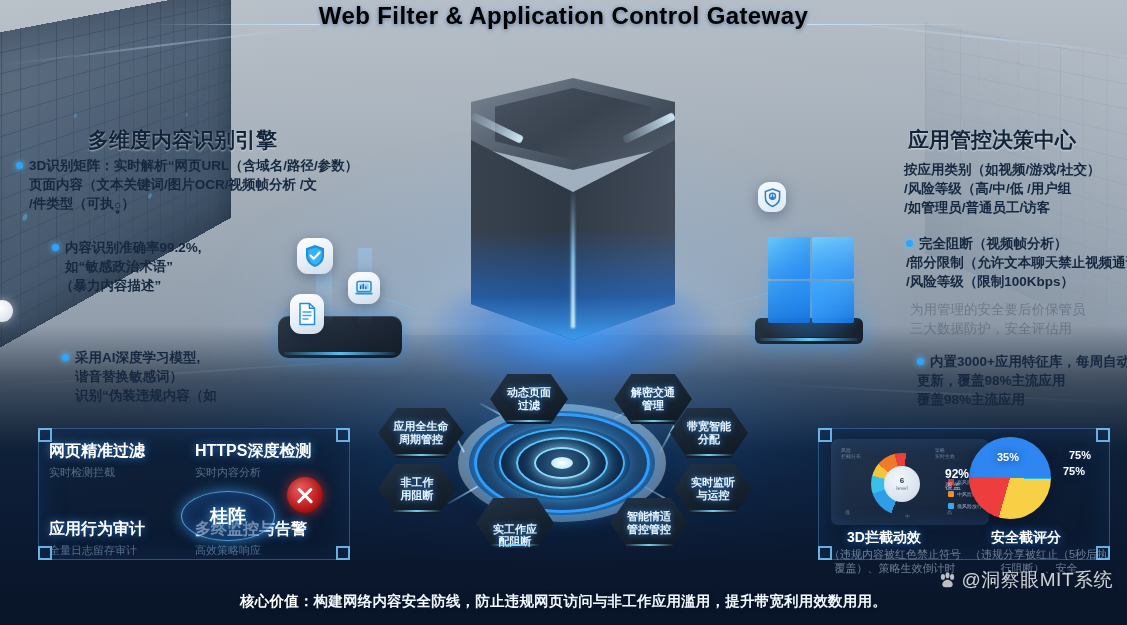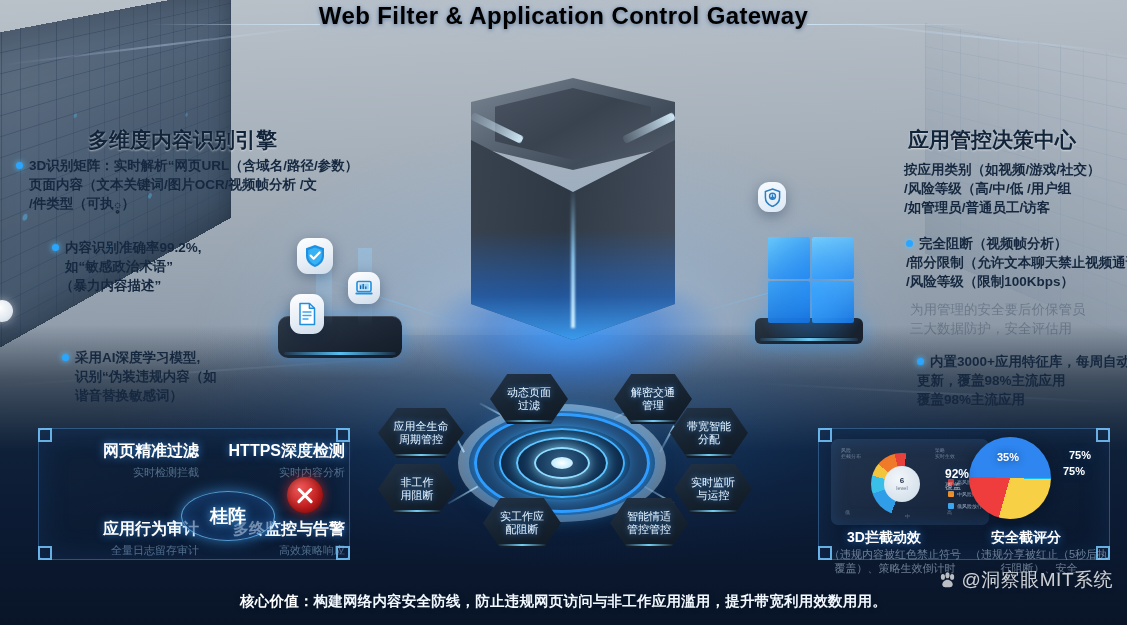--- a/index.html
+++ b/index.html
@@ -171,21 +171,21 @@
   .panel{
     position:absolute;border:1px solid rgba(90,165,235,.40);border-radius:6px;
     background:linear-gradient(160deg,rgba(16,34,60,.62),rgba(10,24,44,.50));
     box-shadow:inset 0 0 30px rgba(30,90,170,.22);
   }
   .panel .corner{position:absolute;width:10px;height:10px;border:2px solid rgba(120,200,255,.85);}
   .p-tl{left:-1px;top:-1px;border-right:none;border-bottom:none;}
   .p-tr{right:-1px;top:-1px;border-left:none;border-bottom:none;}
   .p-bl{left:-1px;bottom:-1px;border-right:none;border-top:none;}
   .p-br{right:-1px;bottom:-1px;border-left:none;border-top:none;}
-  .quad{position:absolute;text-align:right;}
+  .quad{position:absolute;text-align:left;}
   .quad .q-title{font-size:16px;font-weight:bold;color:#ffffff;text-shadow:0 0 8px rgba(60,150,240,.8);white-space:nowrap;}
   .quad .q-sub{font-size:11px;color:#8fb6db;opacity:.52;margin-top:3px;white-space:nowrap;}
   .hub-ellipse{
     position:absolute;left:142px;top:62px;width:92px;height:48px;border-radius:50%;
     border:1px solid rgba(110,195,255,.75);
     box-shadow:0 0 14px rgba(60,160,245,.65),inset 0 0 16px rgba(40,120,210,.45);
     background:radial-gradient(ellipse at 50% 50%,rgba(20,60,115,.75),rgba(12,34,66,.35));
   }
   .hub-ellipse span{
     position:absolute;inset:0;display:flex;align-items:center;justify-content:center;
@@ -208,21 +208,21 @@
     position:absolute;left:78px;top:32px;width:208px;height:118px;
   }
   .ring{position:absolute;border-radius:50%;left:50%;top:50%;transform:translate(-50%,-50%);}
   .hex{
     position:absolute;width:78px;height:50px;
     clip-path:polygon(22% 0,78% 0,100% 50%,78% 100%,22% 100%,0 50%);
     background:linear-gradient(165deg,#223347 0%,#16222f 55%,#101925 100%);
     box-shadow:0 0 10px rgba(40,140,230,.5);
     display:flex;align-items:center;justify-content:center;text-align:center;
   }
-  .hex .hx-txt{font-size:11px;line-height:1.15;font-weight:normal;color:#e8f4ff;text-shadow:0 0 6px rgba(60,150,240,.95);}
+  .hex .hx-txt{font-size:11px;line-height:1.15;font-weight:bold;color:#e8f4ff;text-shadow:0 0 6px rgba(60,150,240,.95);}
   .hex:after{
     content:"";position:absolute;left:14px;right:14px;bottom:2px;height:2px;
     background:linear-gradient(90deg,rgba(90,190,255,0),rgba(120,215,255,.95),rgba(90,190,255,0));
   }
   .hex-link{position:absolute;height:2px;background:linear-gradient(90deg,rgba(150,215,255,.15),rgba(175,225,255,.8));}
 
   
   .chart-card{
     position:absolute;left:12px;top:10px;width:158px;height:86px;border-radius:7px;
     background:linear-gradient(160deg,rgba(36,54,80,.9),rgba(22,36,58,.9));
@@ -351,22 +351,22 @@
   </div>
 
   <div class="bullet-block" style="left:52px;top:238px;">
     <div class="ln"><span class="dot"></span><span>内容识别准确率99.2%,</span></div>
     <div class="ln" style="padding-left:13px;"><span>如“敏感政治术语”</span></div>
     <div class="ln" style="padding-left:8px;"><span>（暴力内容描述”</span></div>
   </div>
 
   <div class="bullet-block" style="left:62px;top:348px;">
     <div class="ln"><span class="dot"></span><span>采用AI深度学习模型,</span></div>
+    <div class="ln" style="padding-left:13px;"><span>谐音替换敏感词）</span></div>
     <div class="ln" style="padding-left:13px;"><span>识别“伪装违规内容（如</span></div>
-    <div class="ln" style="padding-left:13px;"><span>谐音替换敏感词）</span></div>
   </div>
 
   <div class="col-head" style="left:908px;top:126px;">应用管控决策中心</div>
 
   <div class="bullet-block" style="left:904px;top:160px;">
     <div class="ln"><span>按应用类别（如视频/游戏/社交）</span></div>
     <div class="ln"><span>/风险等级（高/中/低 /用户组</span></div>
     <div class="ln"><span>/如管理员/普通员工/访客</span></div>
   </div>
 
@@ -454,21 +454,21 @@
     <div class="hex" style="left:294px;top:92px;">
       <div class="hx-txt">
         <span>实时监听</span><br><span>与运控</span>
       </div>
     </div>
     <div class="hex" style="left:230px;top:126px;">
       <div class="hx-txt">
         <span>智能情适</span><br><span>管控管控</span>
       </div>
     </div>
-    <div class="hex" style="left:103px;top:126px;">
+    <div class="hex" style="left:96px;top:126px;align-items:flex-end;">
       <div class="hx-txt">
         <span>实工作应</span><br><span>配阻断</span>
       </div>
     </div>
     <div class="hex" style="left:-2px;top:92px;">
       <div class="hx-txt">
         <span>非工作</span><br><span>用阻断</span>
       </div>
     </div>
     <div class="hex" style="left:-2px;top:36px;width:86px;">

